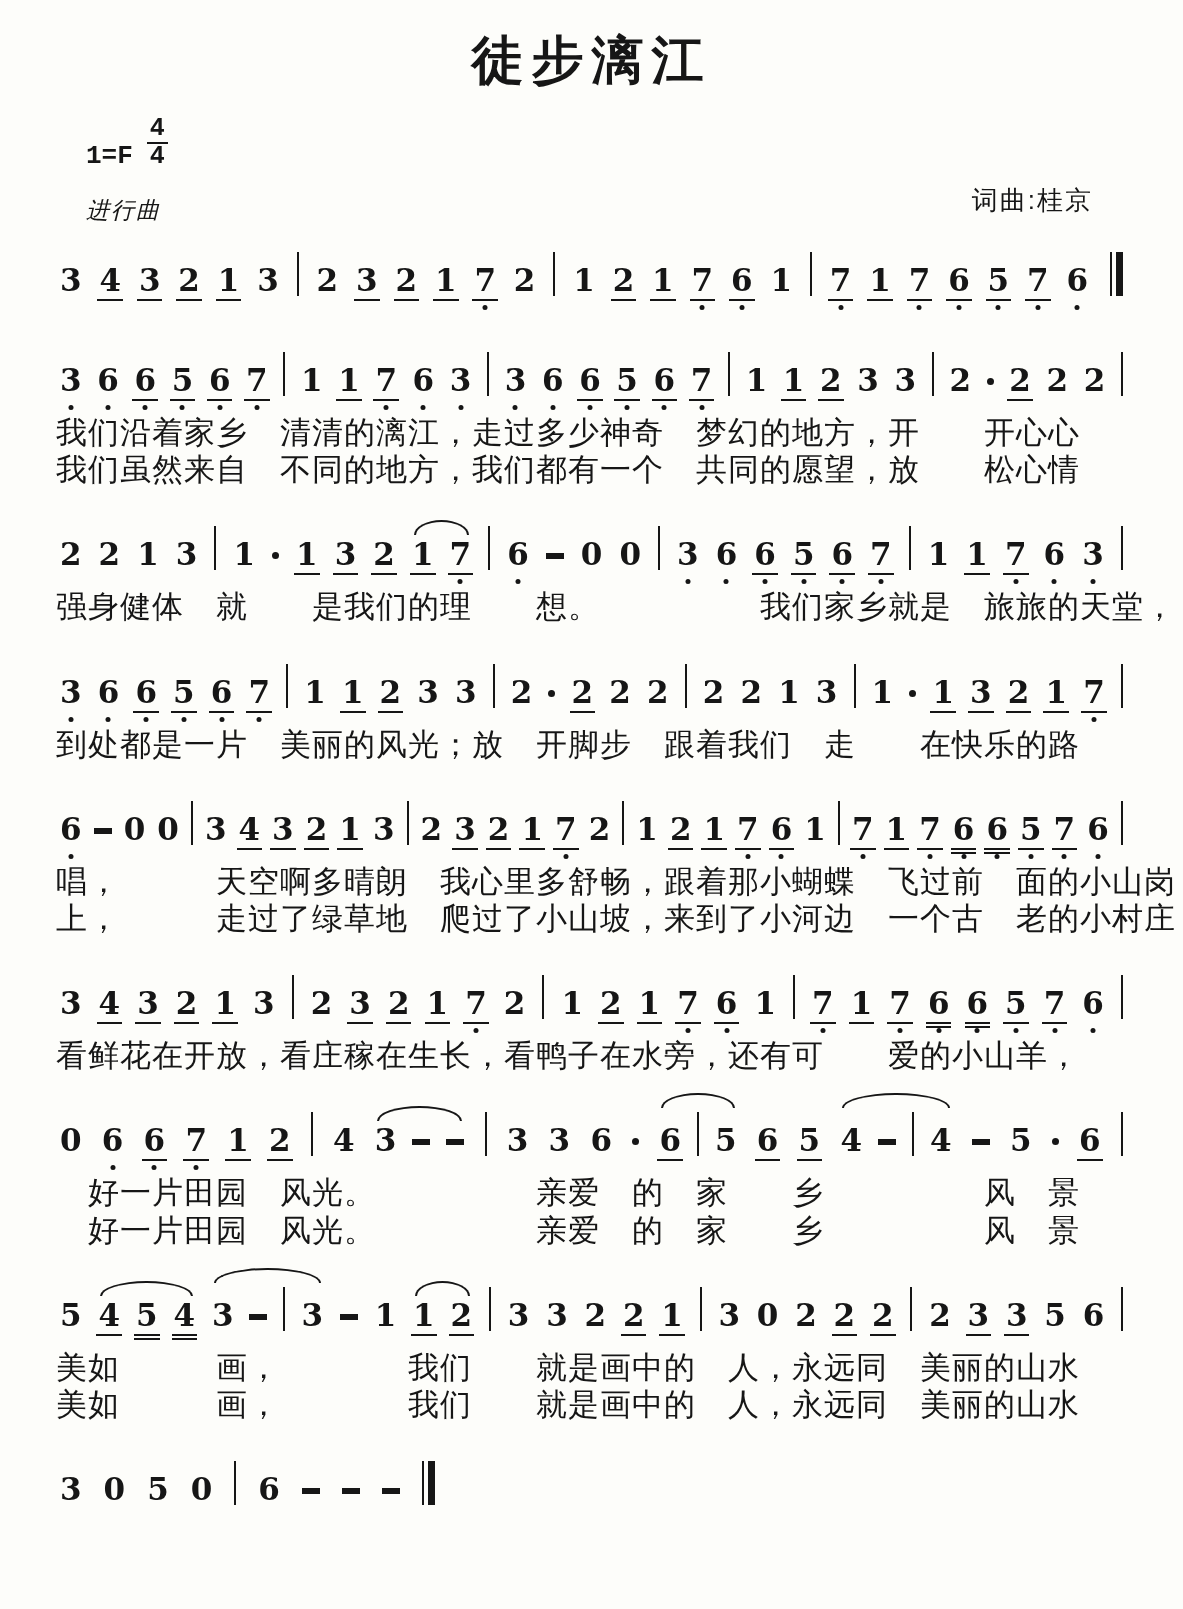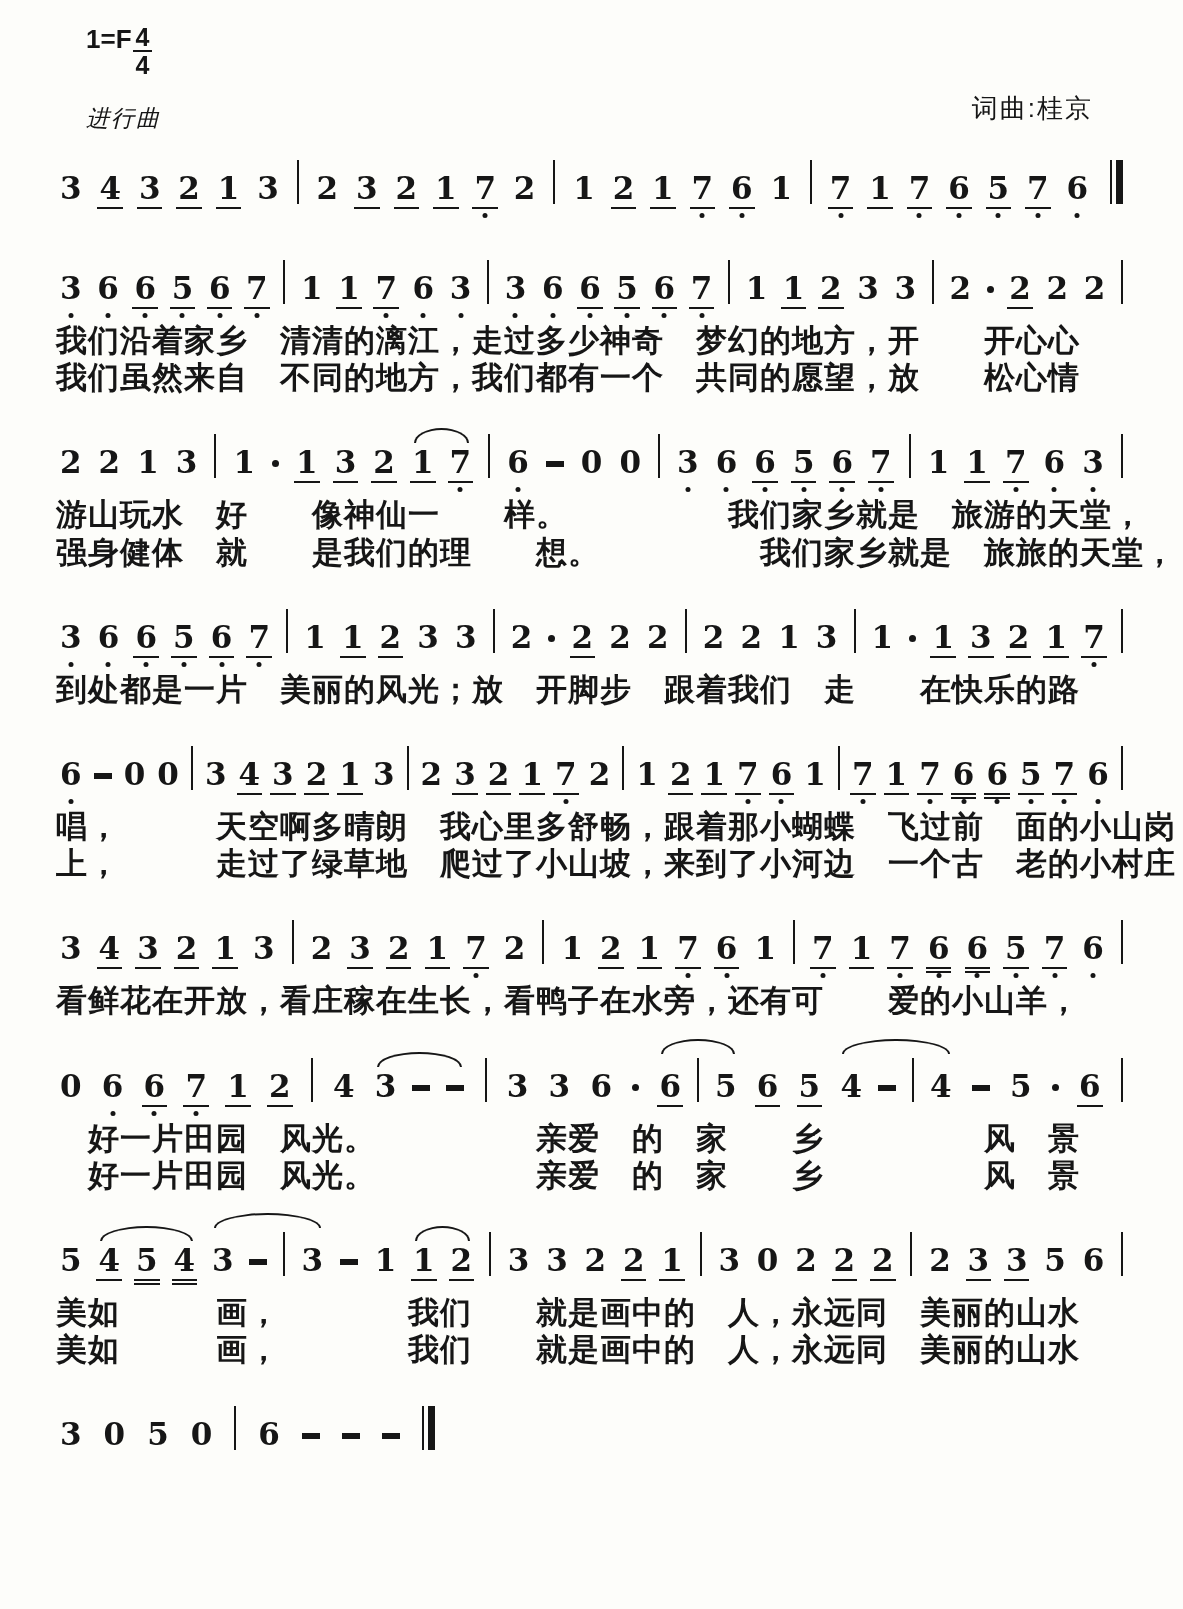--- a/index.html
+++ b/index.html
@@ -2,22 +2,22 @@
 <html><head>
 <meta charset="utf-8">
 <style>
   html,body{margin:0;padding:0;background:#e8e8e6;}
   body{font-family:"Liberation Sans", sans-serif;color:#161616;}
   .page{width:1183px;min-height:1609px;margin:0 auto;background:#fdfdfa;box-sizing:border-box;
         padding:18px 56px 10px 56px;position:relative;overflow:hidden;}
   
   .title{text-align:center;font-size:52px;font-weight:900;letter-spacing:8px;margin:8px 0 14px 0;}
   .hdr{position:relative;height:118px;}
-  .keysig{position:absolute;left:30px;top:6px;display:flex;align-items:flex-start;gap:1px;
-          font-family:Liberation Sans, sans-serif;font-weight:bold;font-size:26px;}
+  .keysig{position:absolute;left:30px;top:6px;display:flex;align-items:flex-end;gap:14px;
+          font-family:Liberation Mono, monospace;font-weight:bold;font-size:26px;}
   .timesig{display:inline-flex;flex-direction:column;align-items:center;font-size:25px;line-height:1.05;}
   .timesig b{font-weight:bold;}
   .timesig b.tt{border-bottom:2px solid #161616;padding:0 3px;}
   .tempo{position:absolute;left:30px;bottom:2px;font-size:23px;letter-spacing:2px;font-style:italic;}
   .credit{position:absolute;right:34px;bottom:10px;font-size:26px;letter-spacing:2px;margin-left:30px;}
   
   .system{margin-bottom:14px;}
   .mline{display:flex;justify-content:space-between;align-items:flex-end;
          padding:24px 4px 18px 4px;position:relative;}
   .mline.short{justify-content:flex-start;gap:22px;}
@@ -32,27 +32,28 @@
   .finbar,.repbar{display:flex;align-items:flex-end;gap:4px;}
   .finbar i,.repbar i{display:block;}
   .thin{width:2px;height:44px;background:#161616;}
   .thick{width:7px;height:44px;background:#161616;}
   .rdots{display:flex;flex-direction:column;gap:9px;margin-bottom:9px;}
   .rdots b{width:5px;height:5px;border-radius:50%;background:#161616;}
   .slur{display:flex;align-items:flex-end;position:relative;}
   .slur > * + *{margin-left:16px;}
   .slur::before{content:'';position:absolute;top:-19px;left:2px;right:2px;height:13px;
                 border:2px solid #161616;border-bottom:none;border-radius:50% 50% 0 0/100% 100% 0 0;}
-  .lyr{font-size:31px;line-height:1.2;letter-spacing:1px;white-space:pre;font-weight:bold;}
+  .lyr{font-size:31px;line-height:1.2;letter-spacing:1px;white-space:pre;}
 </style>
 </head>
 <body>
 
 <div class="page">
 
+  <h1 class="title">徒步漓江</h1>
 
   <div class="hdr">
     <div class="keysig">
       <span>1=F</span>
       <span class="timesig">
         <b class="tt">4</b>
         <b>4</b>
       </span>
     </div>
     <div class="tempo">进行曲</div>
@@ -164,21 +165,20 @@
           <span class="note u1 db">6</span>
           <span class="note u1 db">7</span>
           <span class="bar"></span>
           <span class="note">1</span>
           <span class="note u1">1</span>
           <span class="note u1 db">7</span>
           <span class="note db">6</span>
           <span class="note db">3</span>
           <span class="bar"></span>
         </div>
-        <div class="lyr">游山玩水　好　　像神仙一　　样。　　　　　我们家乡就是　旅游的天堂，</div>
         <div class="lyr">强身健体　就　　是我们的理　　想。　　　　　我们家乡就是　旅旅的天堂，</div>
       </section>
       <section class="system">
         <div class="mline">
           <span class="note db">3</span>
           <span class="note db">6</span>
           <span class="note u1 db">6</span>
           <span class="note u1 db">5</span>
           <span class="note u1 db">6</span>
           <span class="note u1 db">7</span>

